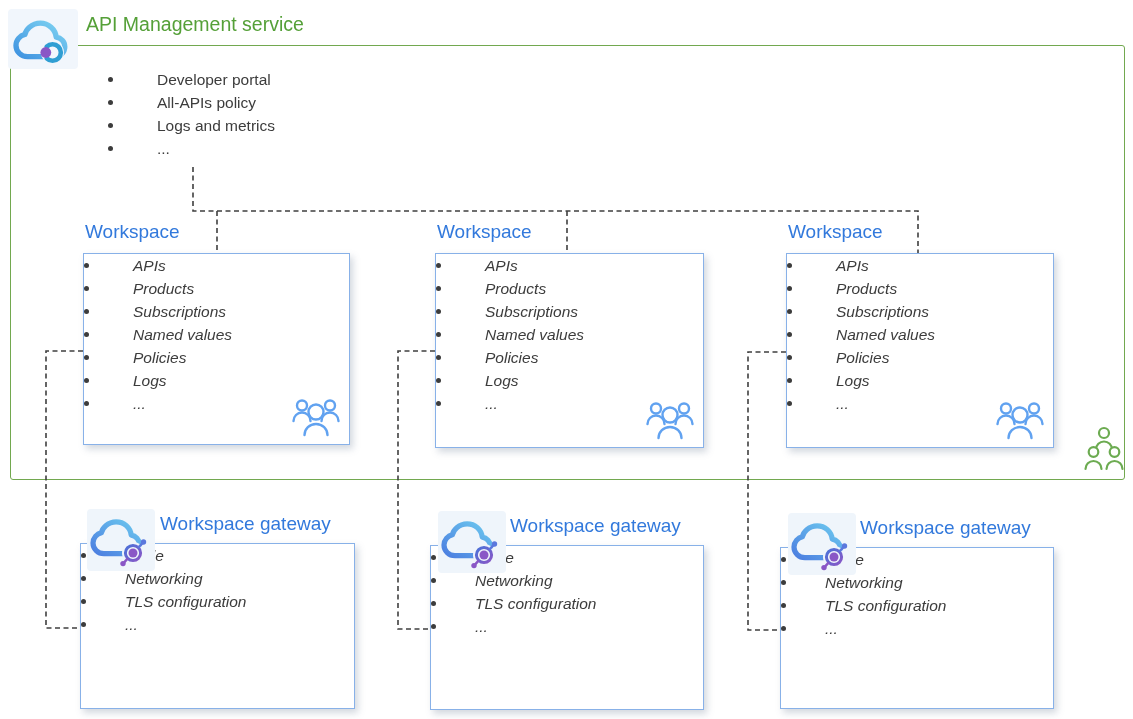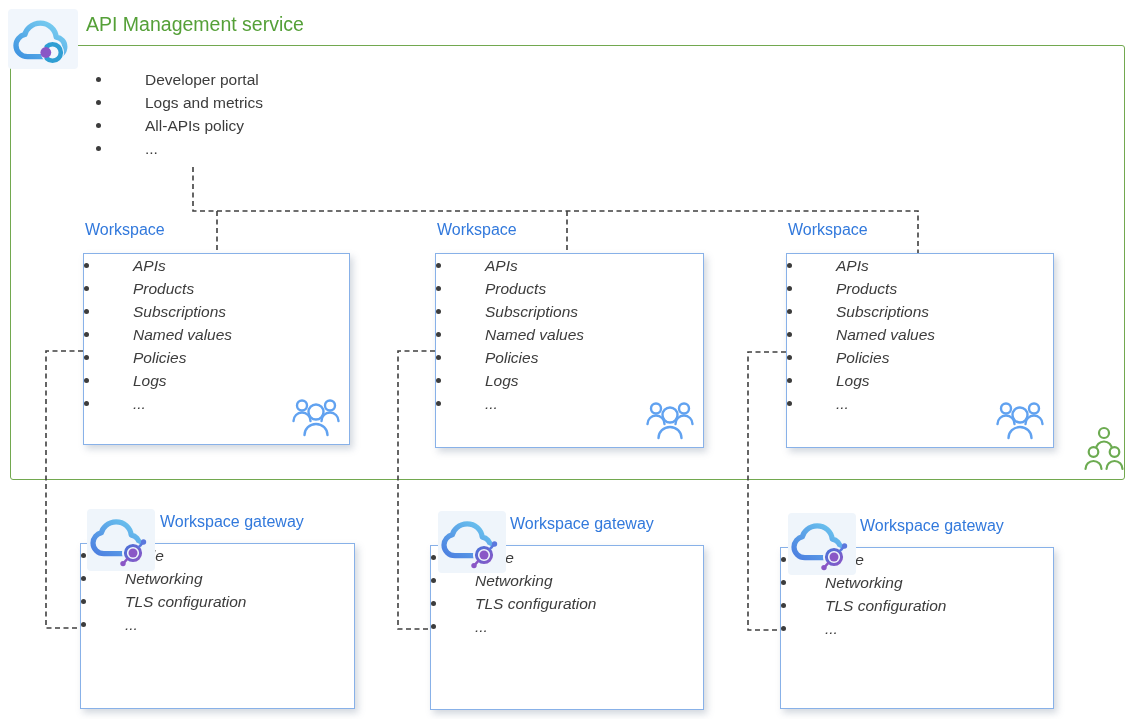--- a/index.html
+++ b/index.html
@@ -11,34 +11,34 @@
                border:1.5px solid #72a84f;border-radius:3px;z-index:0;background:transparent;}
 
   
   .connectors{position:absolute;left:0;top:0;width:1133px;height:719px;z-index:1;}
 
   
   .card{position:absolute;background:#fff;border:1.5px solid #88b1e8;
         box-shadow:3px 4px 7px rgba(110,125,150,.30);z-index:2;font-style:italic;}
 
   
-  .title{position:absolute;font-size:16px;color:#3279dc;z-index:3;white-space:nowrap;}
+  .title{position:absolute;font-size:19px;color:#3279dc;z-index:3;white-space:nowrap;}
   .service-title{position:absolute;left:86px;top:13px;font-size:19.5px;color:#55a038;z-index:3;white-space:nowrap;}
 
   
   .icon-tile{position:absolute;border-radius:4px;z-index:3;display:flex;align-items:center;justify-content:center;}
   .apim-tile{left:8px;top:9px;width:70px;height:60px;background:#f1f6fc;}
   .gw-tile{width:68px;height:62px;background:#eff5fb;}
 
   
   ul.feat{list-style:none;margin:0;padding:0;}
   .feat li{display:flex;align-items:center;height:23px;}
   .dot{width:5px;height:5px;border-radius:50%;background:#3c3c3c;flex:0 0 5px;}
   .txt{margin-left:44px;font-size:15.5px;}
-  .service-feat{position:absolute;left:96px;top:68px;z-index:2;}
+  .service-feat{position:absolute;left:108px;top:68px;z-index:2;}
   .ws-feat{margin:20px 0 0 16px;}
   .gw-feat{margin:38px 0 0 24px;}
   .gw-feat .txt{margin-left:39px;}
 
   .people-blue{position:absolute;right:9px;bottom:7px;}
   .service-people{position:absolute;left:1083px;top:424px;z-index:2;}
 </style>
 </head>
 <body>
 
@@ -85,25 +85,25 @@
   </div>
 
   <div class="service-title">API Management service</div>
   <ul class="feat service-feat">
     <li>
         <span class="dot"></span>
         <span class="txt">Developer portal</span>
       </li>
     <li>
         <span class="dot"></span>
-        <span class="txt">Logs and metrics</span>
+        <span class="txt">All-APIs policy</span>
       </li>
     <li>
         <span class="dot"></span>
-        <span class="txt">All-APIs policy</span>
+        <span class="txt">Logs and metrics</span>
       </li>
     <li>
         <span class="dot"></span>
         <span class="txt">...</span>
       </li>
   </ul>
 
   <div class="title" style="left:85px;top:221px">Workspace</div>
   <div class="card" style="left:83px;top:253px;width:265px;height:190px">
     <ul class="feat ws-feat">

